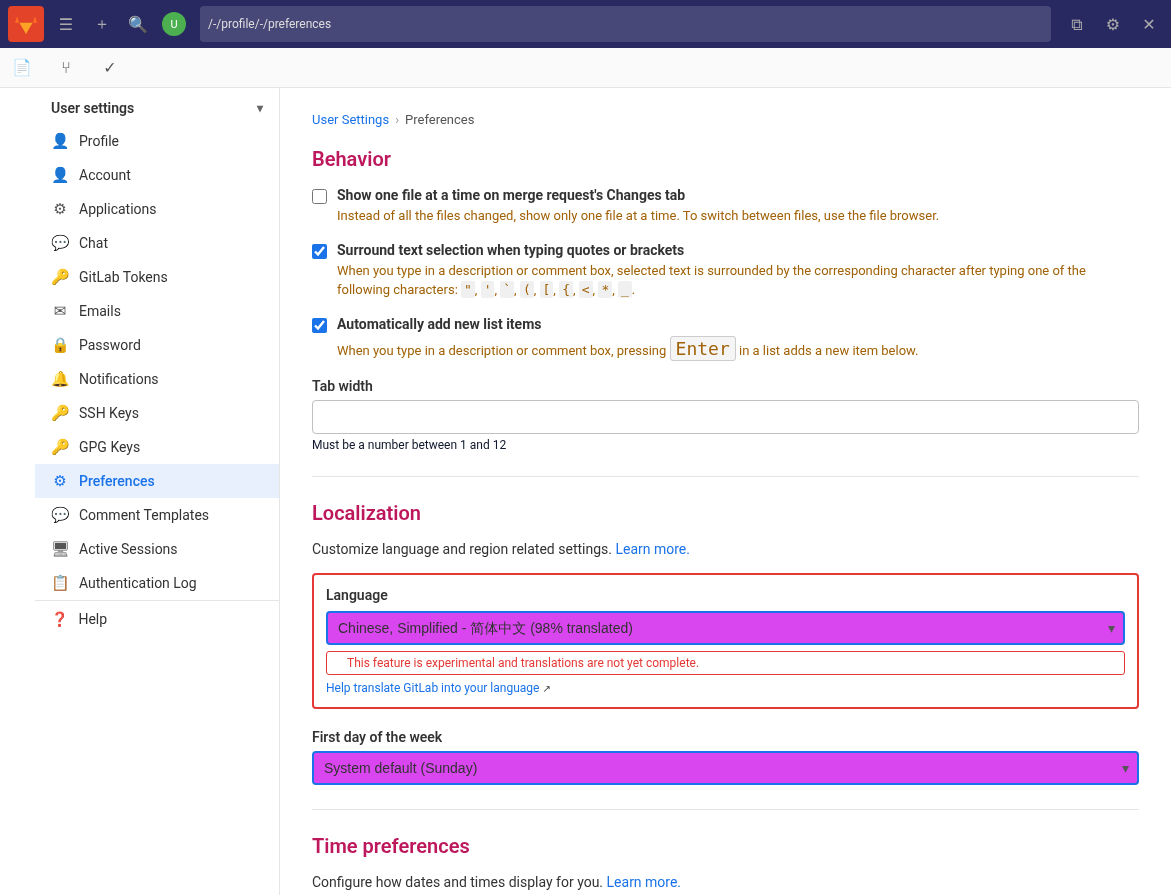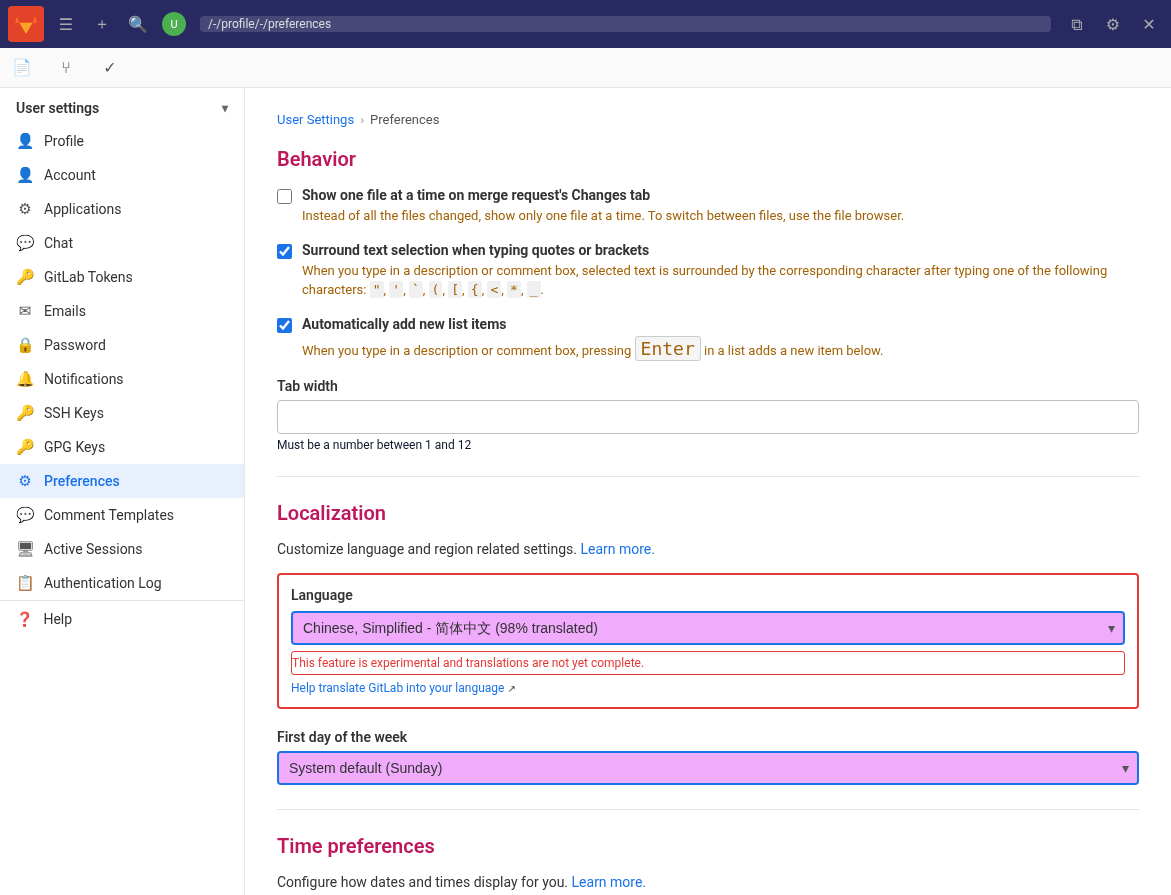--- a/index.html
+++ b/index.html
@@ -25,21 +25,21 @@
     }
     .top-bar-icon {
       width: 28px; height: 28px;
       display: flex; align-items: center; justify-content: center;
       color: #aaa; font-size: 16px; cursor: pointer;
     }
     .top-bar-url {
       flex: 1;
       background: rgba(255,255,255,0.15);
       border-radius: 4px;
-      height: 16px;
+      height: 36px;
       color: #ddd;
       font-size: 12px;
       display: flex; align-items: center; padding: 0 8px;
       margin: 0 4px;
     }
 
     
     .sub-toolbar {
       height: 40px;
       background: #fafafa;
@@ -54,20 +54,21 @@
       width: 28px; height: 28px;
       display: flex; align-items: center; justify-content: center;
       color: #555; font-size: 16px; cursor: pointer;
     }
 
     
     .main-layout {
       display: flex;
       flex: 1;
       overflow: hidden;
+      margin-left: 35px;
     }
 
     
     .sidebar {
       width: 245px;
       background: #fff;
       border-right: 1px solid #e5e5e5;
       overflow-y: auto;
       flex-shrink: 0;
     }
@@ -213,38 +214,38 @@
     }
     .select-wrapper select {
       width: 100%;
       height: 34px;
       border: 2px solid #1a73e8;
       border-radius: 4px;
       padding: 0 30px 0 10px;
       font-size: 14px;
       color: #333;
       appearance: none;
-      background: #f0abfc;
+      background: #d946ef;
       cursor: pointer;
     }
     .select-wrapper .chevron-icon {
       position: absolute;
       right: 10px;
       top: 50%;
       transform: translateY(-50%);
       color: #555;
       pointer-events: none;
     }
     .lang-warning {
       font-size: 12px;
       color: #e53935;
       margin-top: 6px;
       border: 1px solid #e53935;
       border-radius: 3px;
-      padding: 4px 0;
+      padding: 4px 20px;
       background: #fff;
     }
     .lang-link {
       font-size: 12px;
       margin-top: 6px;
     }
     .lang-link a { color: #1a73e8; text-decoration: none; }
     .lang-link .ext-icon { font-size: 10px; }
 
     

